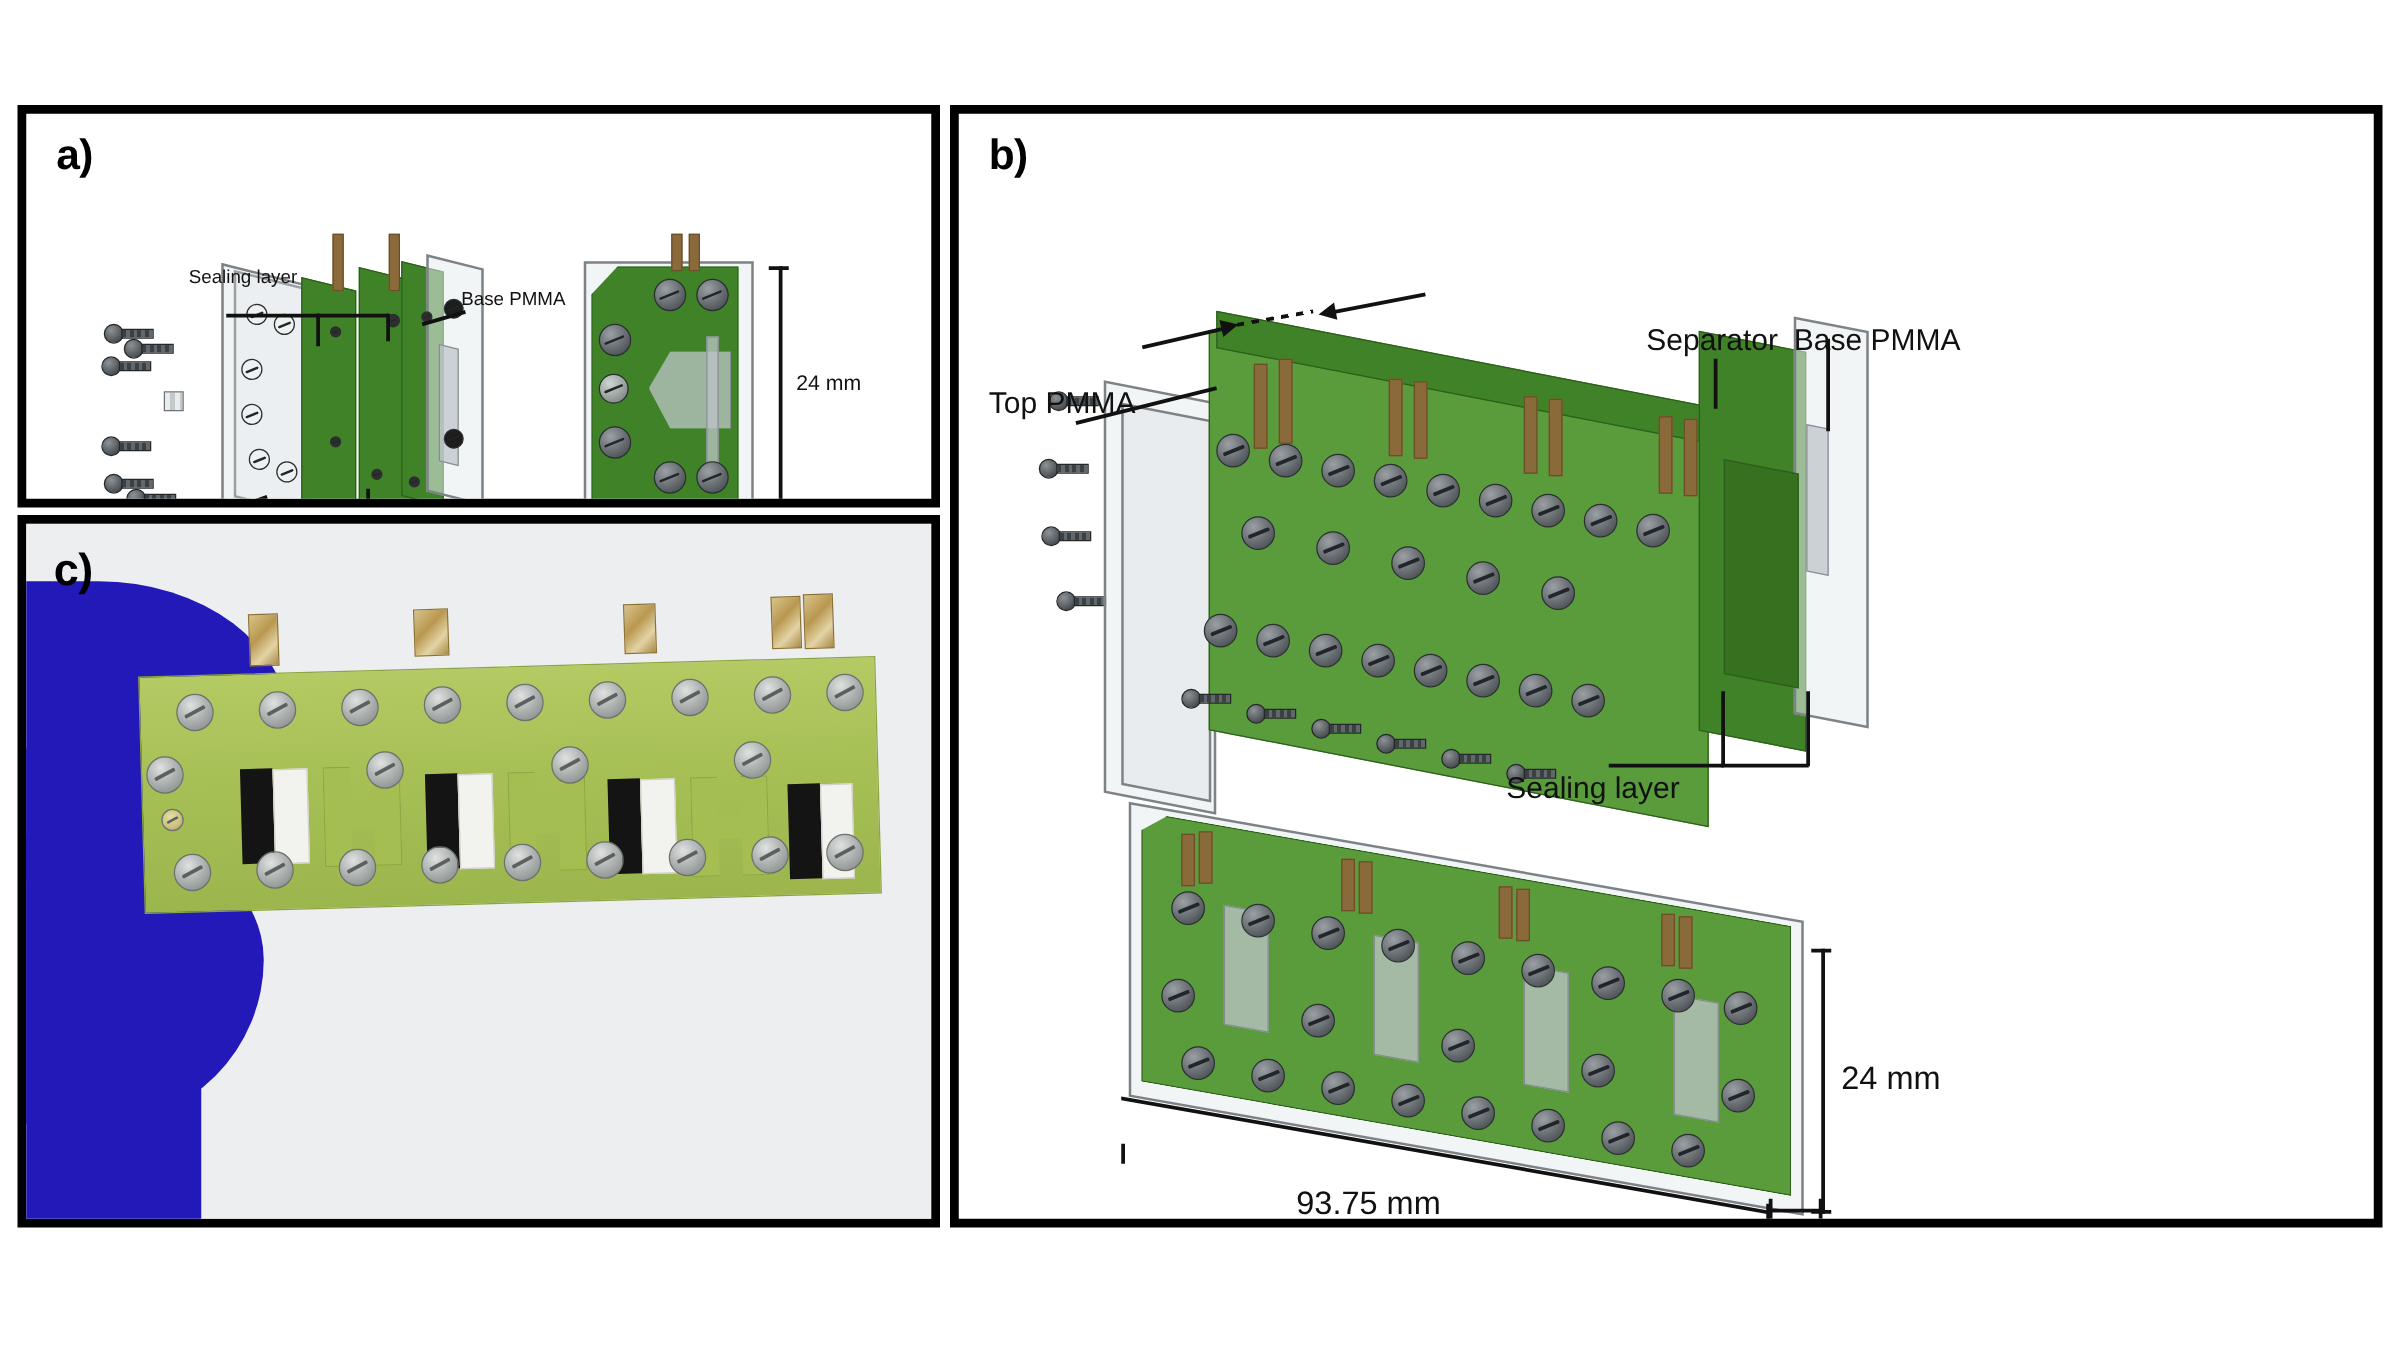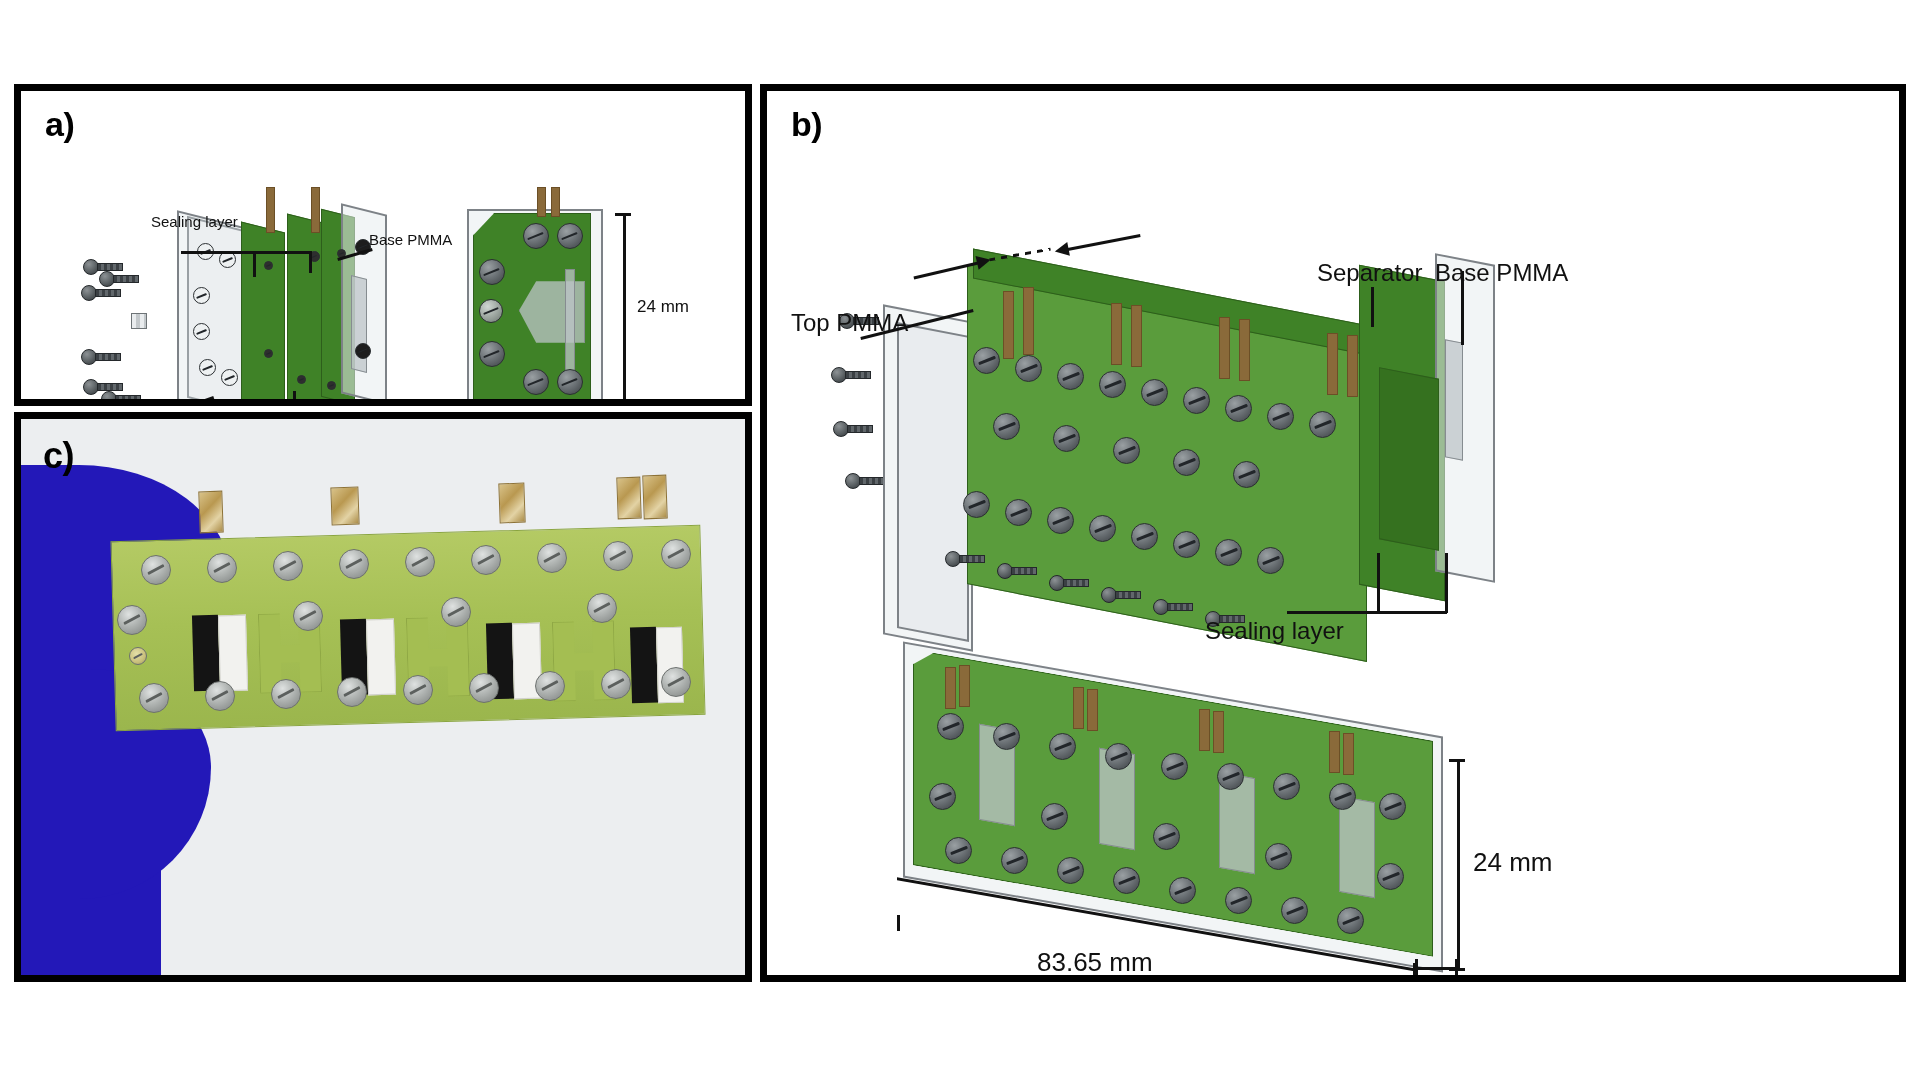--- a/index.html
+++ b/index.html
@@ -458,21 +458,21 @@
       <div class="cap v" style="left:648px;top:868px;"></div>
       <div class="cap v" style="left:688px;top:868px;"></div>
     </div>
 
     <div class="callout" style="left:24px;top:218px;font-size:24px;">Top PMMA</div>
     <div class="callout" style="left:550px;top:168px;font-size:24px;">Separator</div>
     <div class="callout" style="left:668px;top:168px;font-size:24px;">Base PMMA</div>
     <div class="callout" style="left:438px;top:526px;font-size:24px;">Sealing layer</div>
 
     <div class="dim" style="left:706px;top:756px;font-size:26px;">24 mm</div>
-    <div class="dim" style="left:270px;top:856px;font-size:26px;">83.65 mm</div>
+    <div class="dim" style="left:270px;top:856px;font-size:26px;">93.75 mm</div>
 
   </div>
 
   <div class="panel" id="panel-c">
     <div id="photo">
 
       <div class="glove" id="glove-upper"></div>
       <div class="glove" id="glove-lower"></div>
       <div class="glove" id="glove-thumb"></div>
 

